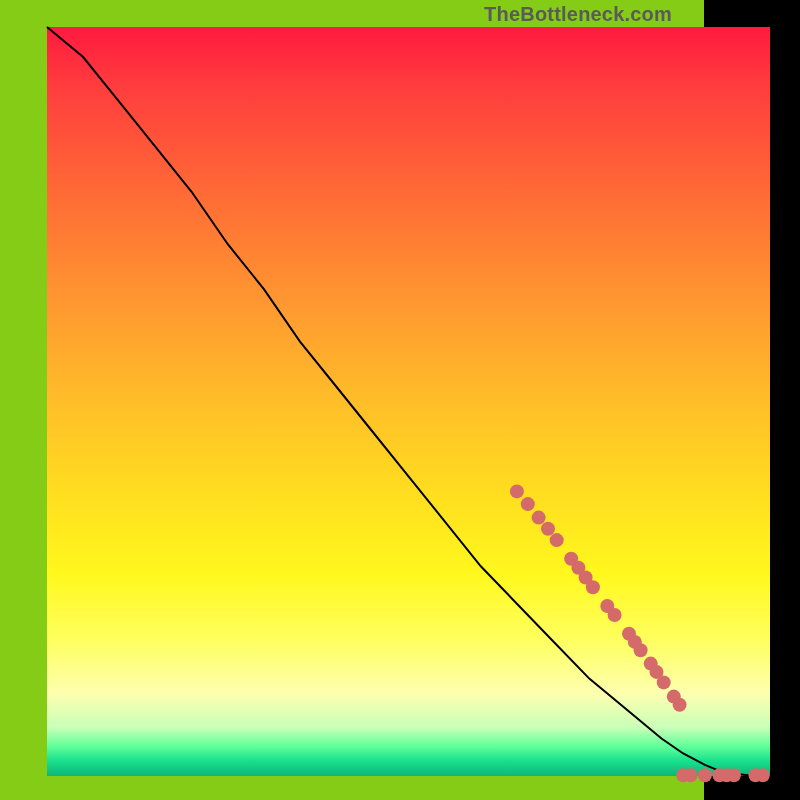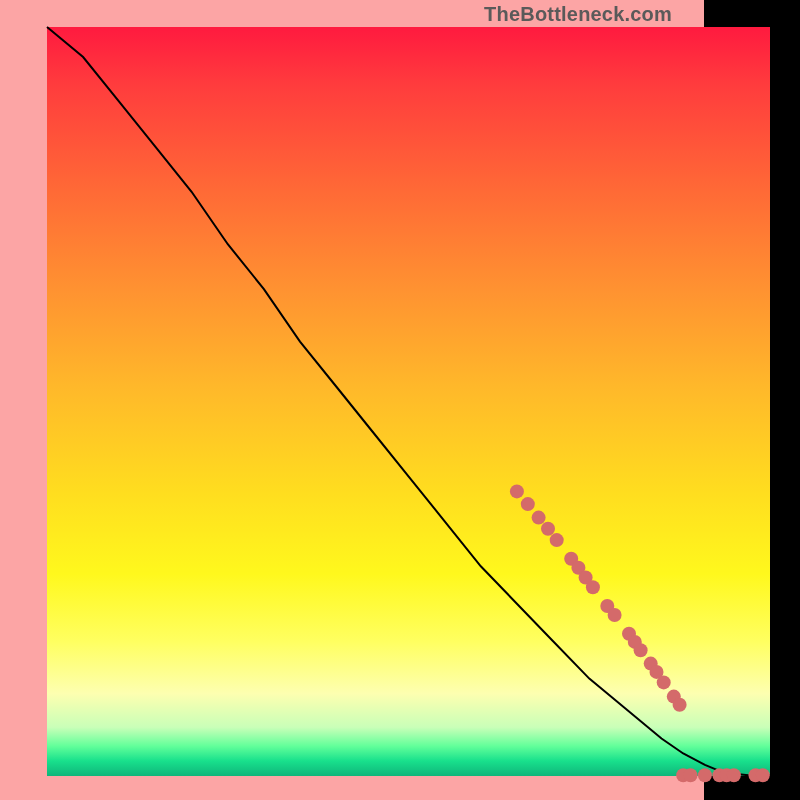--- a/index.html
+++ b/index.html
@@ -7,21 +7,21 @@
     padding: 0;
     width: 800px;
     height: 800px;
     background: #000;
     overflow: hidden;
   }
   .stage {
     position: relative;
     width: 704px;
     height: 800px;
-    background: #fca5a5;
+    background: #84cc16;
   }
   .plot-area {
     position: absolute;
     left: 47px;
     top: 27px;
     width: 723px;
     height: 749px;
   }
   .gradient-bg {
     position: absolute;

